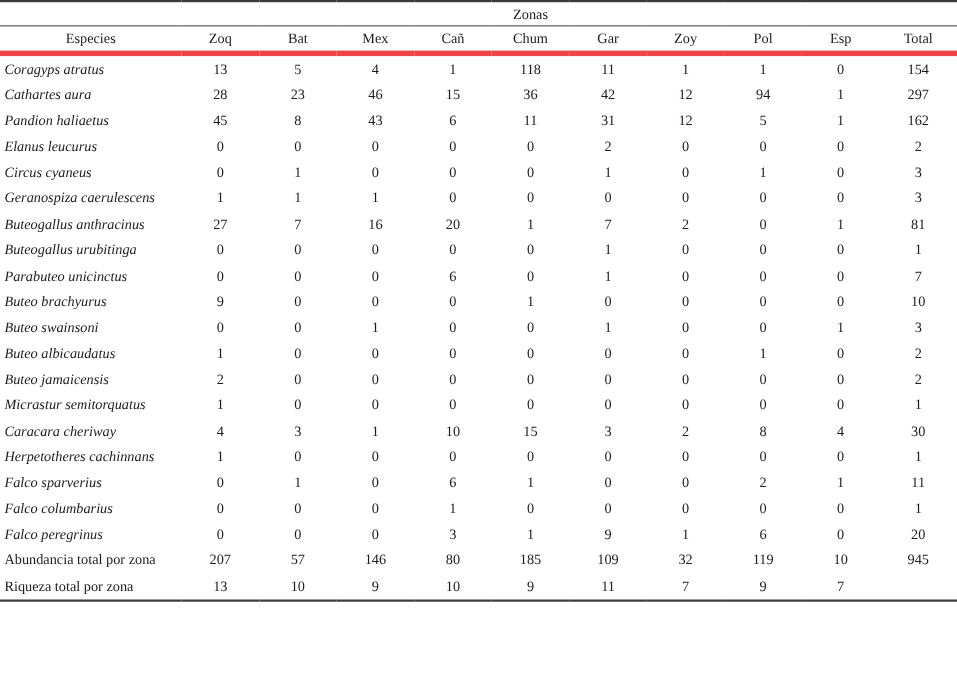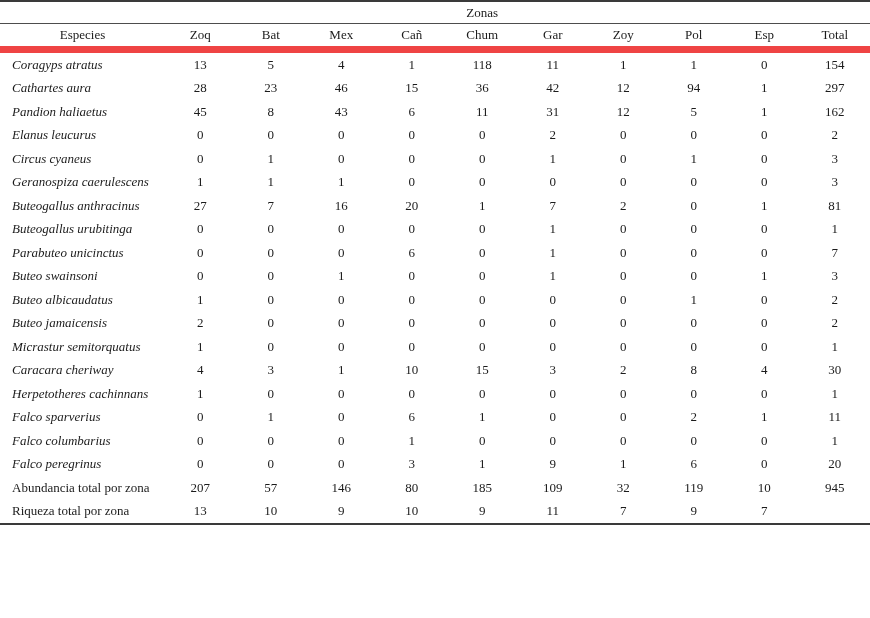--- a/index.html
+++ b/index.html
@@ -31,34 +31,34 @@
     padding: 0;
     text-align: center;
     vertical-align: middle;
   }
   tr.group-row th {
     height: 21px;
     border-bottom: 1px solid #4d4d4d;
   }
   tr.cols-row th {
     height: 22px;
-    border-bottom: 7px solid #ef4444;
+    border-bottom: 5px solid #ef4444;
     margin-top: 32px;
   }
   tbody td {
     height: 23.5px;
     padding: 0;
     text-align: center;
     vertical-align: middle;
     white-space: nowrap;
     overflow: hidden;
   }
   td.species {
     text-align: left;
-    padding-left: 12px;
+    padding-left: 4px;
   }
   .it { font-style: italic; }
 </style>
 </head>
 <body>
 
 <table class="abundance">
   <colgroup>
     <col class="c-species">
     <col class="c-num">
@@ -204,20 +204,33 @@
         <td class="num">0</td>
         <td class="num">6</td>
         <td class="num">0</td>
         <td class="num">1</td>
         <td class="num">0</td>
         <td class="num">0</td>
         <td class="num">0</td>
         <td class="num">7</td>
       </tr>
       <tr>
+        <td class="species it">Buteo brachyurus</td>
+        <td class="num">9</td>
+        <td class="num">0</td>
+        <td class="num">0</td>
+        <td class="num">0</td>
+        <td class="num">1</td>
+        <td class="num">0</td>
+        <td class="num">0</td>
+        <td class="num">0</td>
+        <td class="num">0</td>
+        <td class="num">10</td>
+      </tr>
+      <tr>
         <td class="species it">Buteo swainsoni</td>
         <td class="num">0</td>
         <td class="num">0</td>
         <td class="num">1</td>
         <td class="num">0</td>
         <td class="num">0</td>
         <td class="num">1</td>
         <td class="num">0</td>
         <td class="num">0</td>
         <td class="num">1</td>

